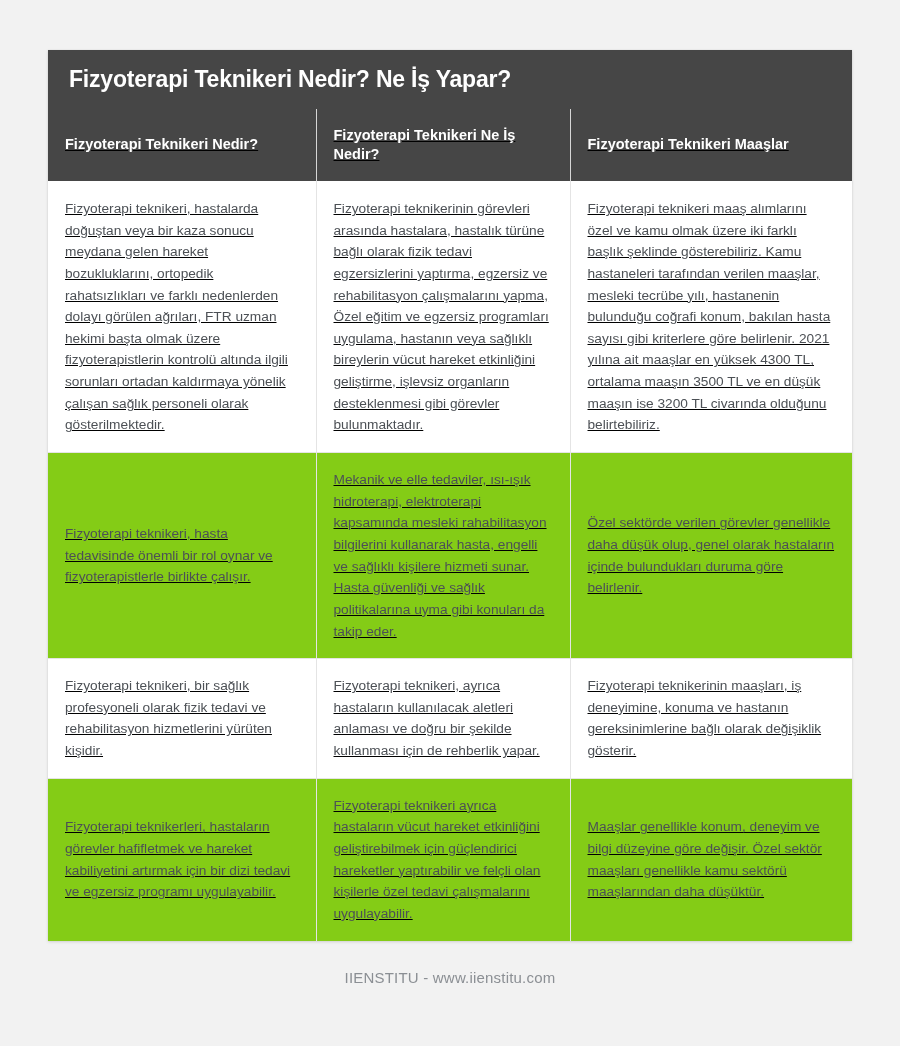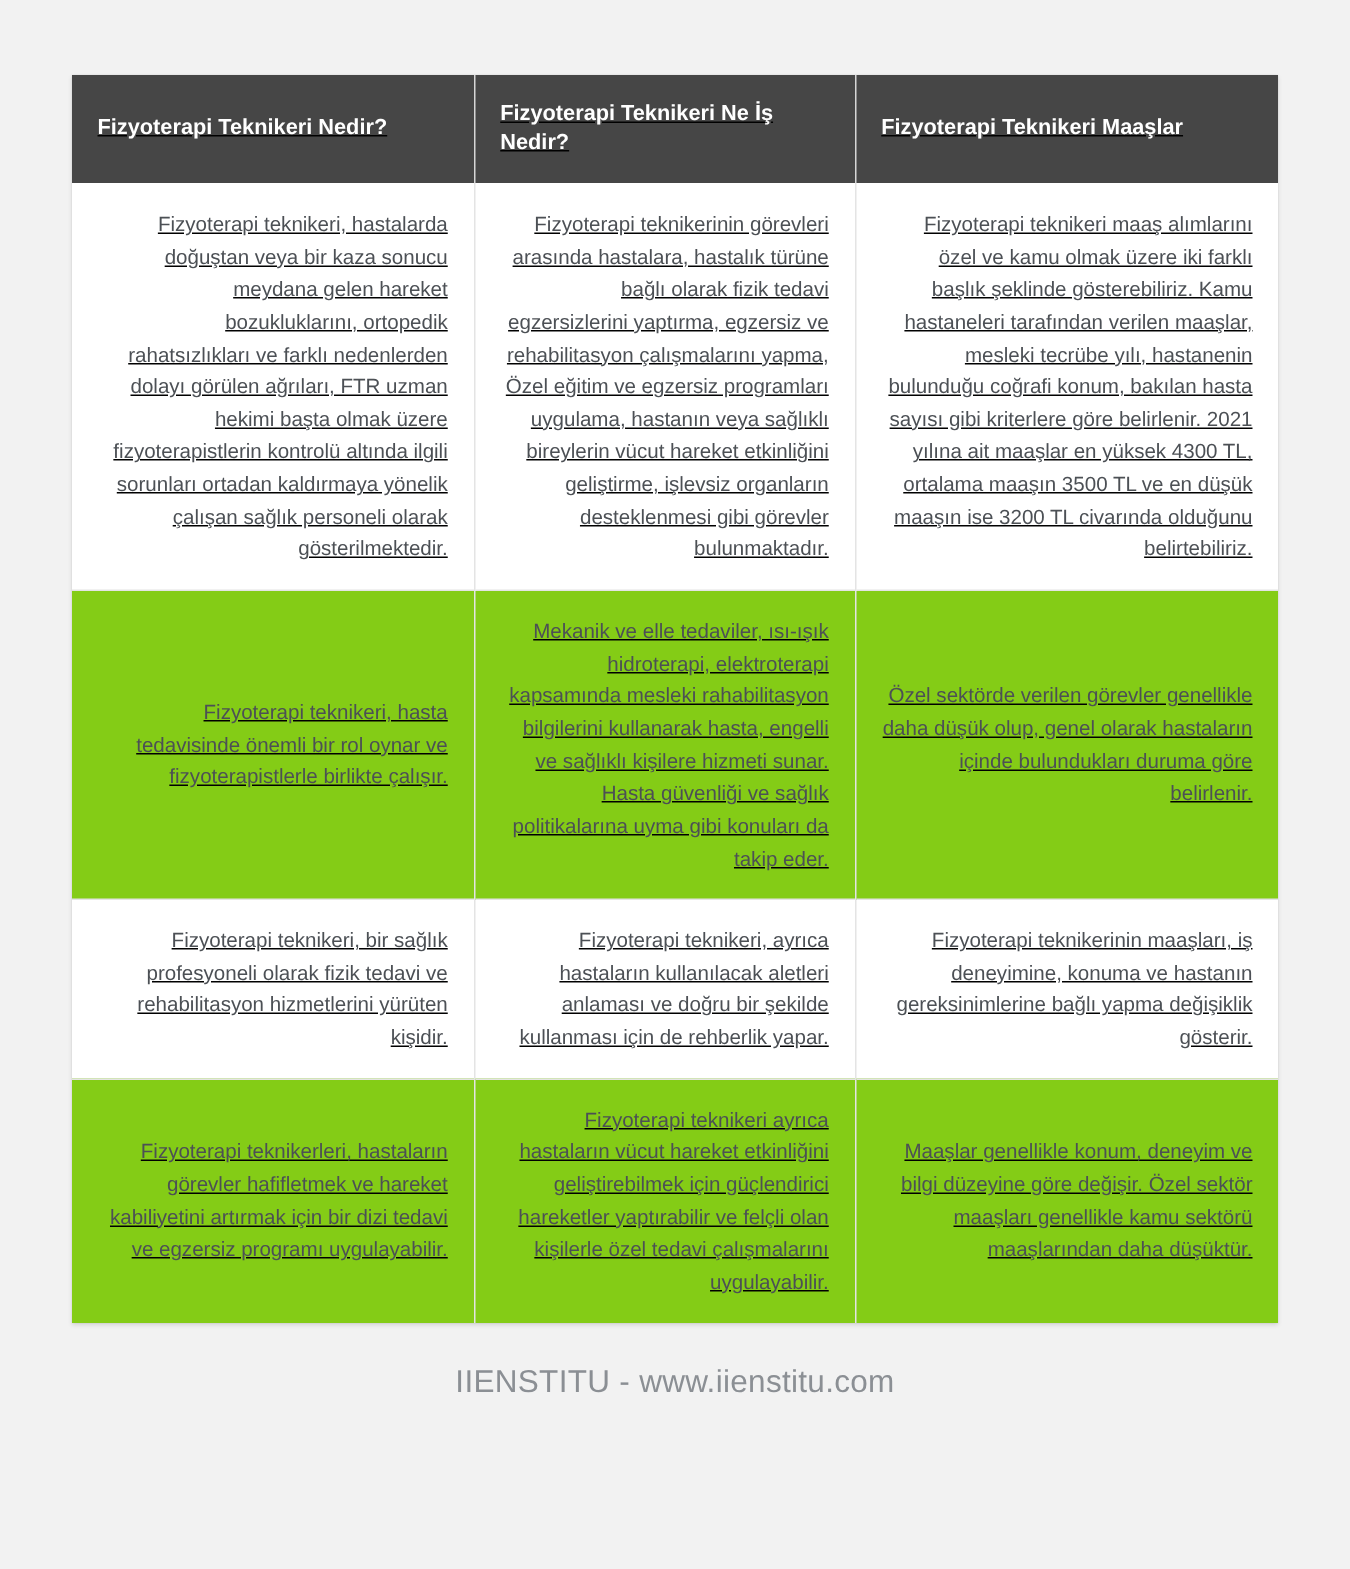--- a/index.html
+++ b/index.html
@@ -79,49 +79,51 @@
 
   tbody td {
     font-size: 13.7px;
     color: #4c5055;
     line-height: 1.58;
     padding: 16px 17px 16px 17px;
     vertical-align: middle;
     border-right: 1px solid #e4e4e4;
     border-top: 1px solid #e4e4e4;
     box-sizing: border-box;
-    text-align: right;
   }
   tbody td:last-child { border-right: none; }
 
   tbody tr.row-odd td  { background: #ffffff; }
   tbody tr.row-even td { background: #84cc16; }
 
   tbody tr:first-child td { border-top: none; }
 
   
   tbody tr.row-1 td { vertical-align: top; padding-top: 17px; }
 
   
   .footer {
     width: 804px;
     text-align: center;
     padding-top: 28px;
     color: #8b8f94;
-    font-size: 21px;
+    font-size: 15px;
     letter-spacing: 0.2px;
   }
 </style>
 </head>
 <body>
 
 <div class="page">
 
   <div class="card">
 
+    <div class="title-bar">
+      <h1>Fizyoterapi Teknikeri Nedir? Ne İş Yapar?</h1>
+    </div>
 
     <table class="info-table">
       <colgroup>
         <col class="c1">
         <col class="c2">
         <col class="c3">
       </colgroup>
       <thead>
         <tr>
           <th>Fizyoterapi Teknikeri Nedir?</th>
@@ -136,21 +138,21 @@
           <td>Fizyoterapi teknikeri maaş alımlarını özel ve kamu olmak üzere iki farklı başlık şeklinde gösterebiliriz. Kamu hastaneleri tarafından verilen maaşlar, mesleki tecrübe yılı, hastanenin bulunduğu coğrafi konum, bakılan hasta sayısı gibi kriterlere göre belirlenir. 2021 yılına ait maaşlar en yüksek 4300 TL, ortalama maaşın 3500 TL ve en düşük maaşın ise 3200 TL civarında olduğunu belirtebiliriz.</td>
         </tr>
         <tr class="row-even row-2">
           <td>Fizyoterapi teknikeri, hasta tedavisinde önemli bir rol oynar ve fizyoterapistlerle birlikte çalışır.</td>
           <td>Mekanik ve elle tedaviler, ısı-ışık hidroterapi, elektroterapi kapsamında mesleki rahabilitasyon bilgilerini kullanarak hasta, engelli ve sağlıklı kişilere hizmeti sunar. Hasta güvenliği ve sağlık politikalarına uyma gibi konuları da takip eder.</td>
           <td>Özel sektörde verilen görevler genellikle daha düşük olup, genel olarak hastaların içinde bulundukları duruma göre belirlenir.</td>
         </tr>
         <tr class="row-odd row-3">
           <td>Fizyoterapi teknikeri, bir sağlık profesyoneli olarak fizik tedavi ve rehabilitasyon hizmetlerini yürüten kişidir.</td>
           <td>Fizyoterapi teknikeri, ayrıca hastaların kullanılacak aletleri anlaması ve doğru bir şekilde kullanması için de rehberlik yapar.</td>
-          <td>Fizyoterapi teknikerinin maaşları, iş deneyimine, konuma ve hastanın gereksinimlerine bağlı yapma değişiklik gösterir.</td>
+          <td>Fizyoterapi teknikerinin maaşları, iş deneyimine, konuma ve hastanın gereksinimlerine bağlı olarak değişiklik gösterir.</td>
         </tr>
         <tr class="row-even row-4">
           <td>Fizyoterapi teknikerleri, hastaların görevler hafifletmek ve hareket kabiliyetini artırmak için bir dizi tedavi ve egzersiz programı uygulayabilir.</td>
           <td>Fizyoterapi teknikeri ayrıca hastaların vücut hareket etkinliğini geliştirebilmek için güçlendirici hareketler yaptırabilir ve felçli olan kişilerle özel tedavi çalışmalarını uygulayabilir.</td>
           <td>Maaşlar genellikle konum, deneyim ve bilgi düzeyine göre değişir. Özel sektör maaşları genellikle kamu sektörü maaşlarından daha düşüktür.</td>
         </tr>
       </tbody>
     </table>
 
   </div>

